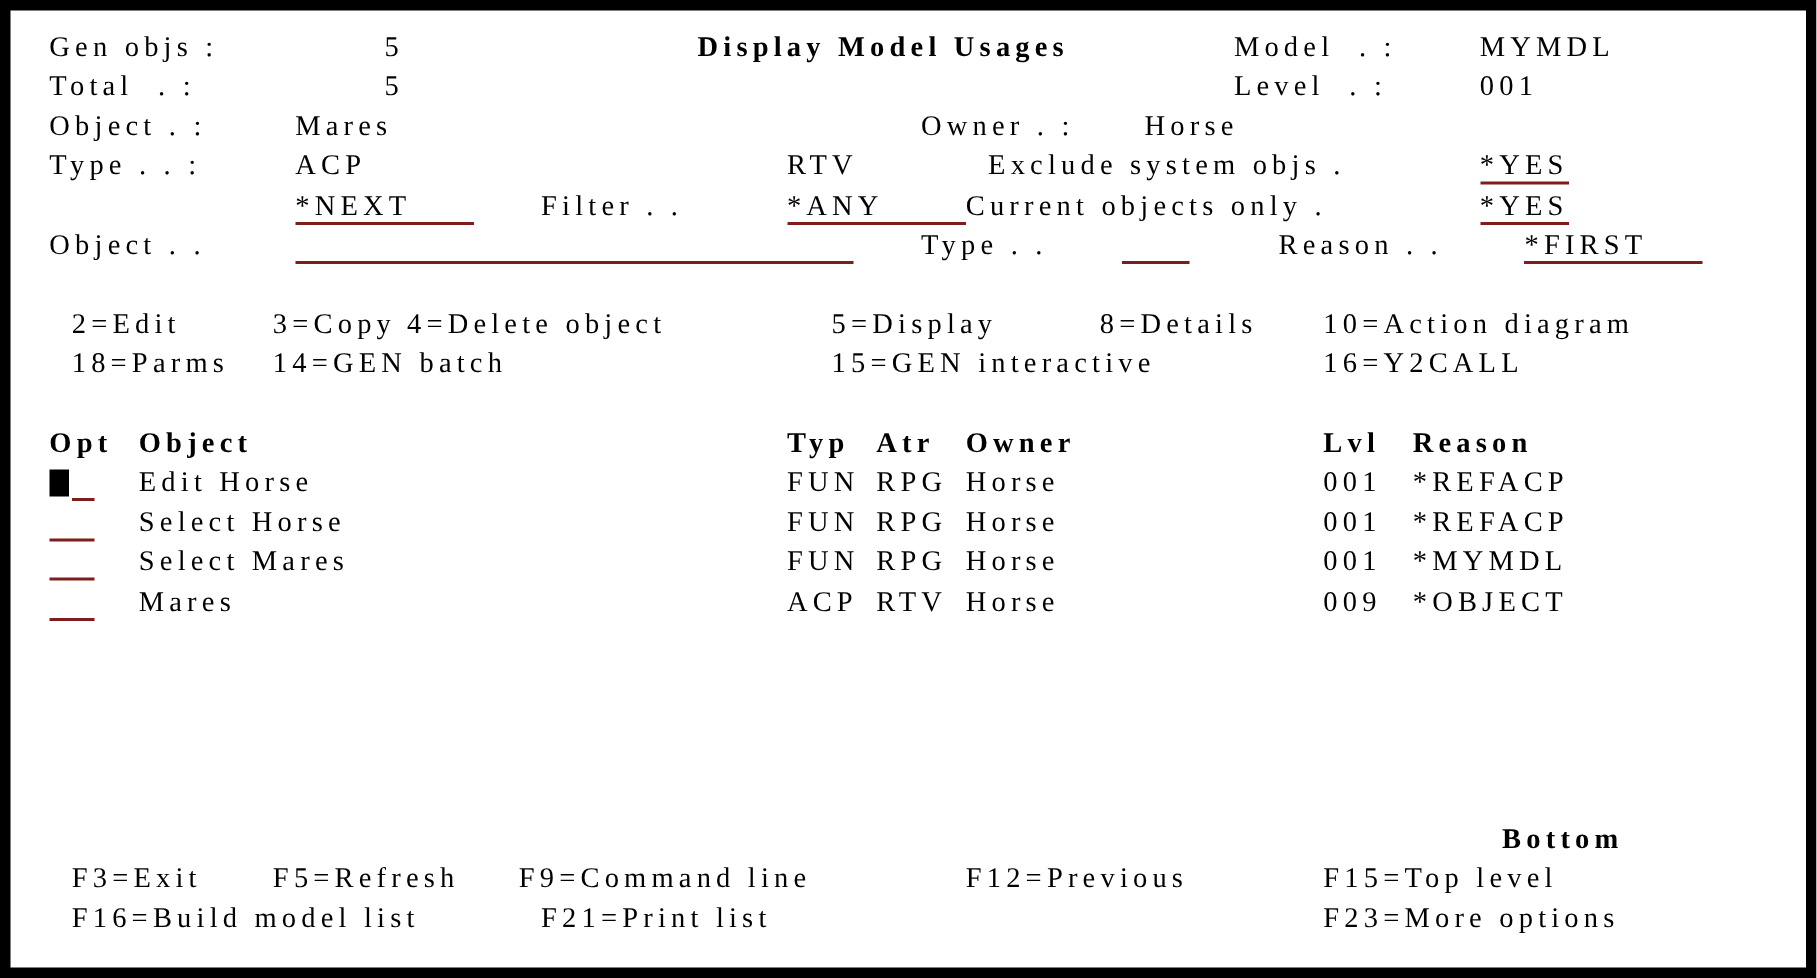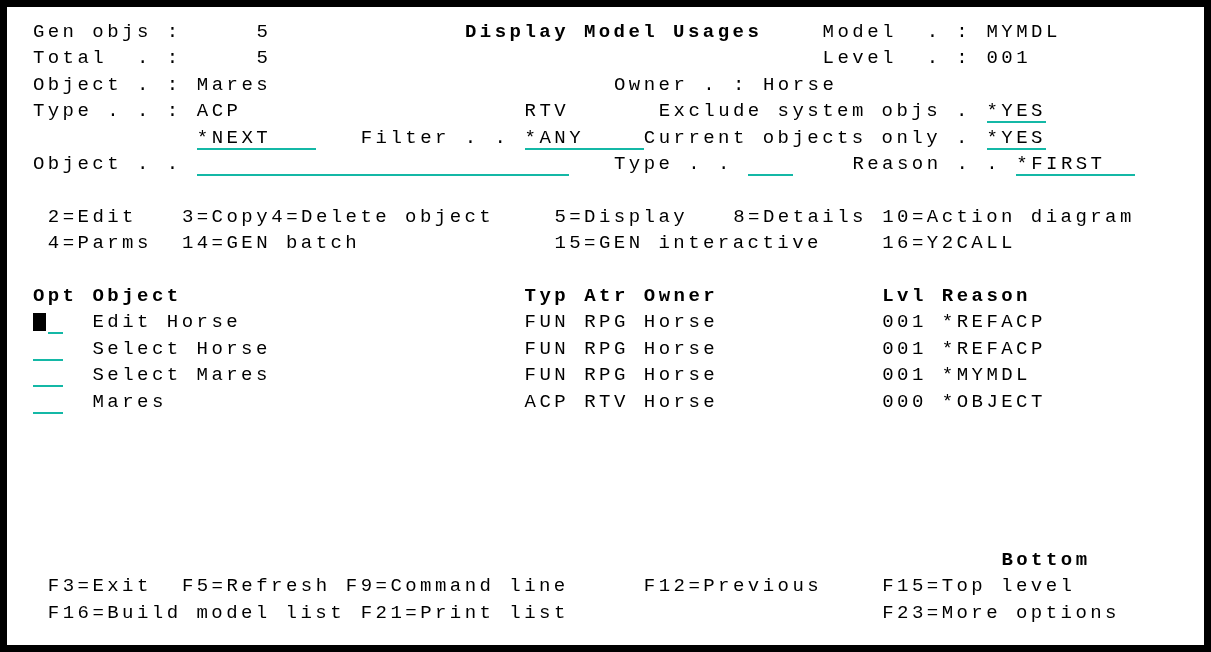--- a/index.html
+++ b/index.html
@@ -3,21 +3,21 @@
 <meta charset="utf-8">
 <style>
   html,body{margin:0;padding:0;background:#e8e8e8;}
   .frame{
     position:relative;
     width:1211px;height:652px;
     background:#ffffff;
     box-sizing:border-box;
     border:7px solid #000000;
     overflow:hidden;
-    font-family:Liberation Mono, monospace;
+    font-family:Liberation Serif, serif;
     font-size:19px;
     letter-spacing:3.46px;
     color:#000000;
     --cw:14.9px;   
     --rh:26.4px;   
     --pl:11px;     
     --pt:13px;     
   }
   .seg{
     position:absolute;
@@ -25,21 +25,21 @@
     line-height:24px;
     left:calc(var(--pl) + (var(--c) - 1)*var(--cw));
     top:calc(var(--pt) + (var(--r) - 1)*var(--rh));
   }
   .b{font-weight:bold;}
   .input{
     display:block;
     box-sizing:border-box;
     width:calc(var(--w)*var(--cw));
     height:24px;
-    border-bottom:2px solid #14b8a6;
+    border-bottom:2px solid #7f1d1d;
   }
   .cursor{
     display:block;
     width:13px;height:18px;
     background:#000000;
     margin-top:3px;
   }
 </style>
 </head>
 <body>
@@ -81,21 +81,21 @@
   <span class="seg" style="--r:6;--c:57">Reason . .</span>
   <span class="seg input" style="--r:6;--c:68;--w:8">*FIRST</span>
 
   <span class="seg" style="--r:8;--c:3">2=Edit</span>
   <span class="seg" style="--r:8;--c:12">3=Copy</span>
   <span class="seg" style="--r:8;--c:18">4=Delete object</span>
   <span class="seg" style="--r:8;--c:37">5=Display</span>
   <span class="seg" style="--r:8;--c:49">8=Details</span>
   <span class="seg" style="--r:8;--c:59">10=Action diagram</span>
 
-  <span class="seg" style="--r:9;--c:3">4=Parms</span>
+  <span class="seg" style="--r:9;--c:3">18=Parms</span>
   <span class="seg" style="--r:9;--c:12">14=GEN batch</span>
   <span class="seg" style="--r:9;--c:37">15=GEN interactive</span>
   <span class="seg" style="--r:9;--c:59">16=Y2CALL</span>
 
   <span class="seg b" style="--r:11;--c:2">Opt</span>
   <span class="seg b" style="--r:11;--c:6">Object</span>
   <span class="seg b" style="--r:11;--c:35">Typ</span>
   <span class="seg b" style="--r:11;--c:39">Atr</span>
   <span class="seg b" style="--r:11;--c:43">Owner</span>
   <span class="seg b" style="--r:11;--c:59">Lvl</span>
@@ -124,21 +124,21 @@
   <span class="seg" style="--r:14;--c:39">RPG</span>
   <span class="seg" style="--r:14;--c:43">Horse</span>
   <span class="seg" style="--r:14;--c:59">001</span>
   <span class="seg" style="--r:14;--c:63">*MYMDL</span>
 
   <span class="seg input" style="--r:15;--c:2;--w:2"></span>
   <span class="seg" style="--r:15;--c:6">Mares</span>
   <span class="seg" style="--r:15;--c:35">ACP</span>
   <span class="seg" style="--r:15;--c:39">RTV</span>
   <span class="seg" style="--r:15;--c:43">Horse</span>
-  <span class="seg" style="--r:15;--c:59">000</span>
+  <span class="seg" style="--r:15;--c:59">009</span>
   <span class="seg" style="--r:15;--c:63">*OBJECT</span>
 
   <span class="seg b" style="--r:21;--c:67">Bottom</span>
 
   <span class="seg" style="--r:22;--c:3">F3=Exit</span>
   <span class="seg" style="--r:22;--c:12">F5=Refresh</span>
   <span class="seg" style="--r:22;--c:23">F9=Command line</span>
   <span class="seg" style="--r:22;--c:43">F12=Previous</span>
   <span class="seg" style="--r:22;--c:59">F15=Top level</span>
 

